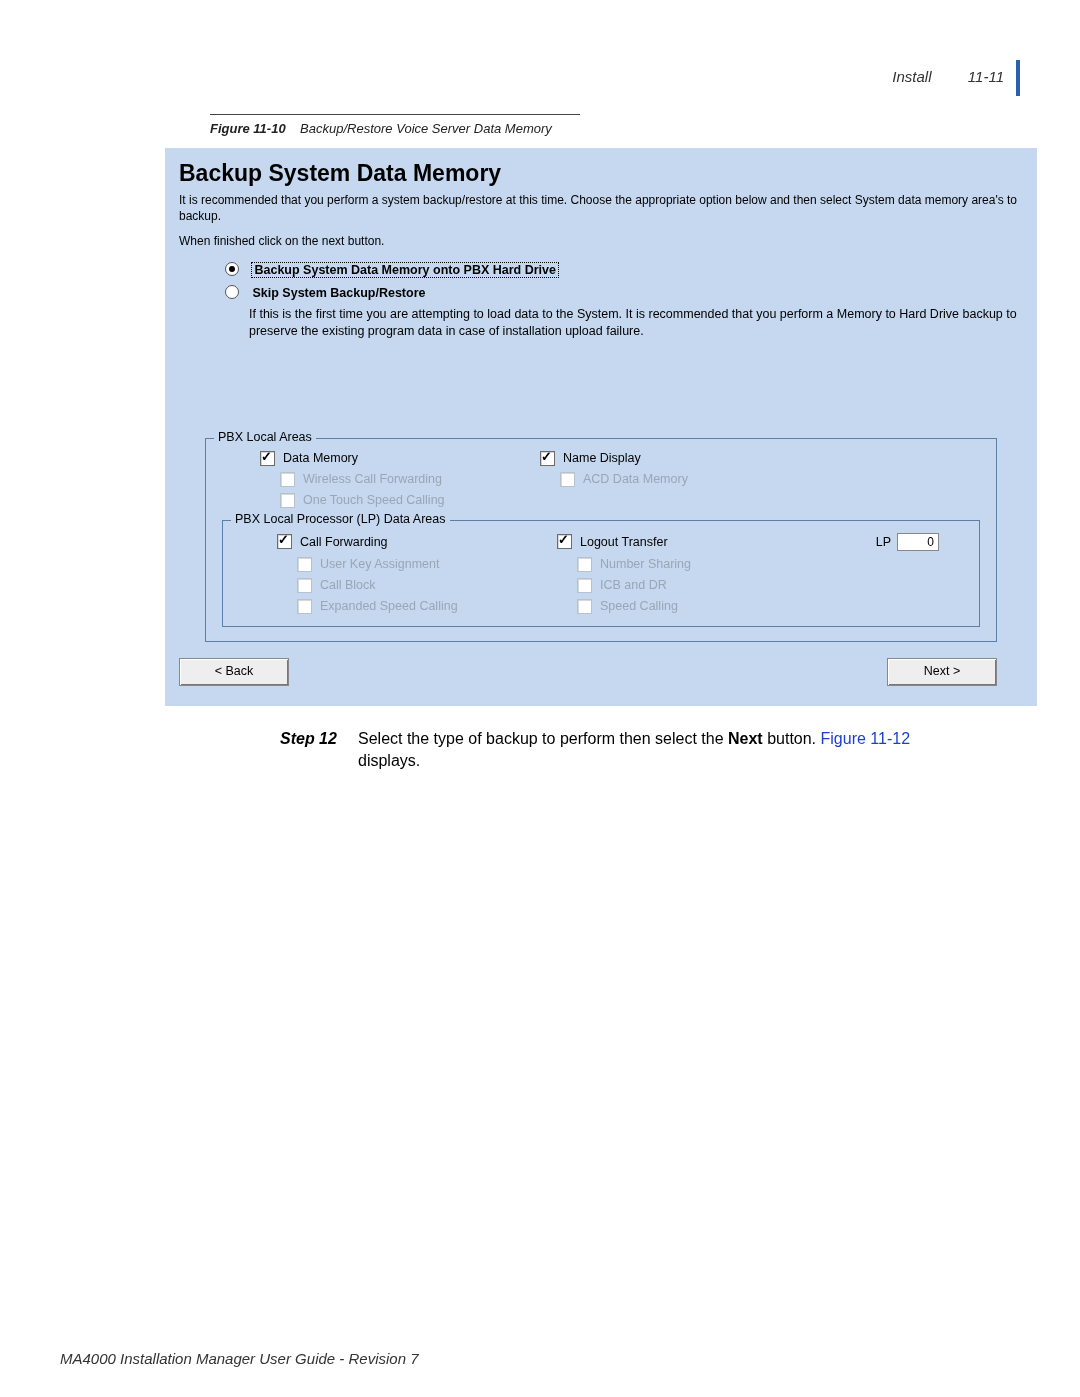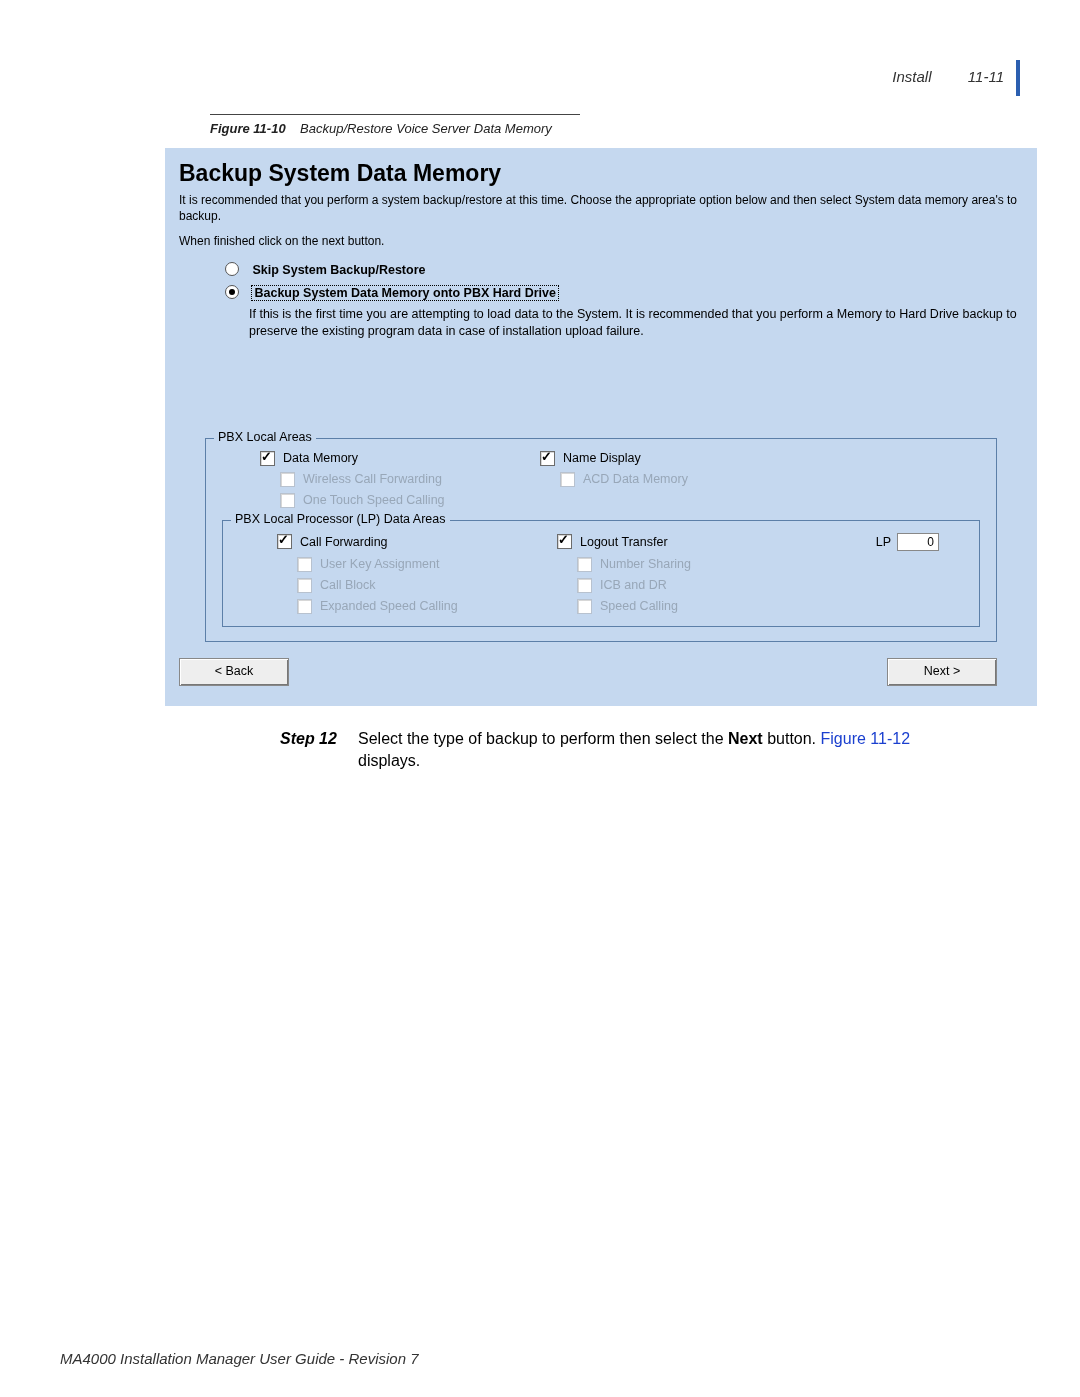--- a/index.html
+++ b/index.html
@@ -239,26 +239,26 @@
     <span>&nbsp;&nbsp;</span>
     <span class="title">Backup/Restore Voice Server Data Memory</span>
   </div>
 
   <div class="panel">
     <h1>Backup System Data Memory</h1>
     <p>It is recommended that you perform a system backup/restore at this time.  Choose the appropriate option below and then select System data memory area's to backup.</p>
     <p>When finished click on the next button.</p>
 
     <div class="radio-row">
+      <span class="radio sel"></span>
+      <b class="boxed">Backup System Data Memory onto PBX Hard Drive</b>
+    </div>
+    <div class="radio-row">
       <span class="radio"></span>
       <b>Skip System Backup/Restore</b>
-    </div>
-    <div class="radio-row">
-      <span class="radio sel"></span>
-      <b class="boxed">Backup System Data Memory onto PBX Hard Drive</b>
     </div>
     <div class="radio-desc">If this is the first time you are attempting to load data to the System. It is recommended that you perform a Memory to Hard Drive backup to preserve the existing program data in case of installation upload failure.</div>
 
     <div class="fs">
       <div class="fs-legend">PBX Local Areas</div>
       <div class="chkgrid">
         <div class="chk">
           <span class="box checked"></span>
           <span>Data Memory</span>
         </div>

